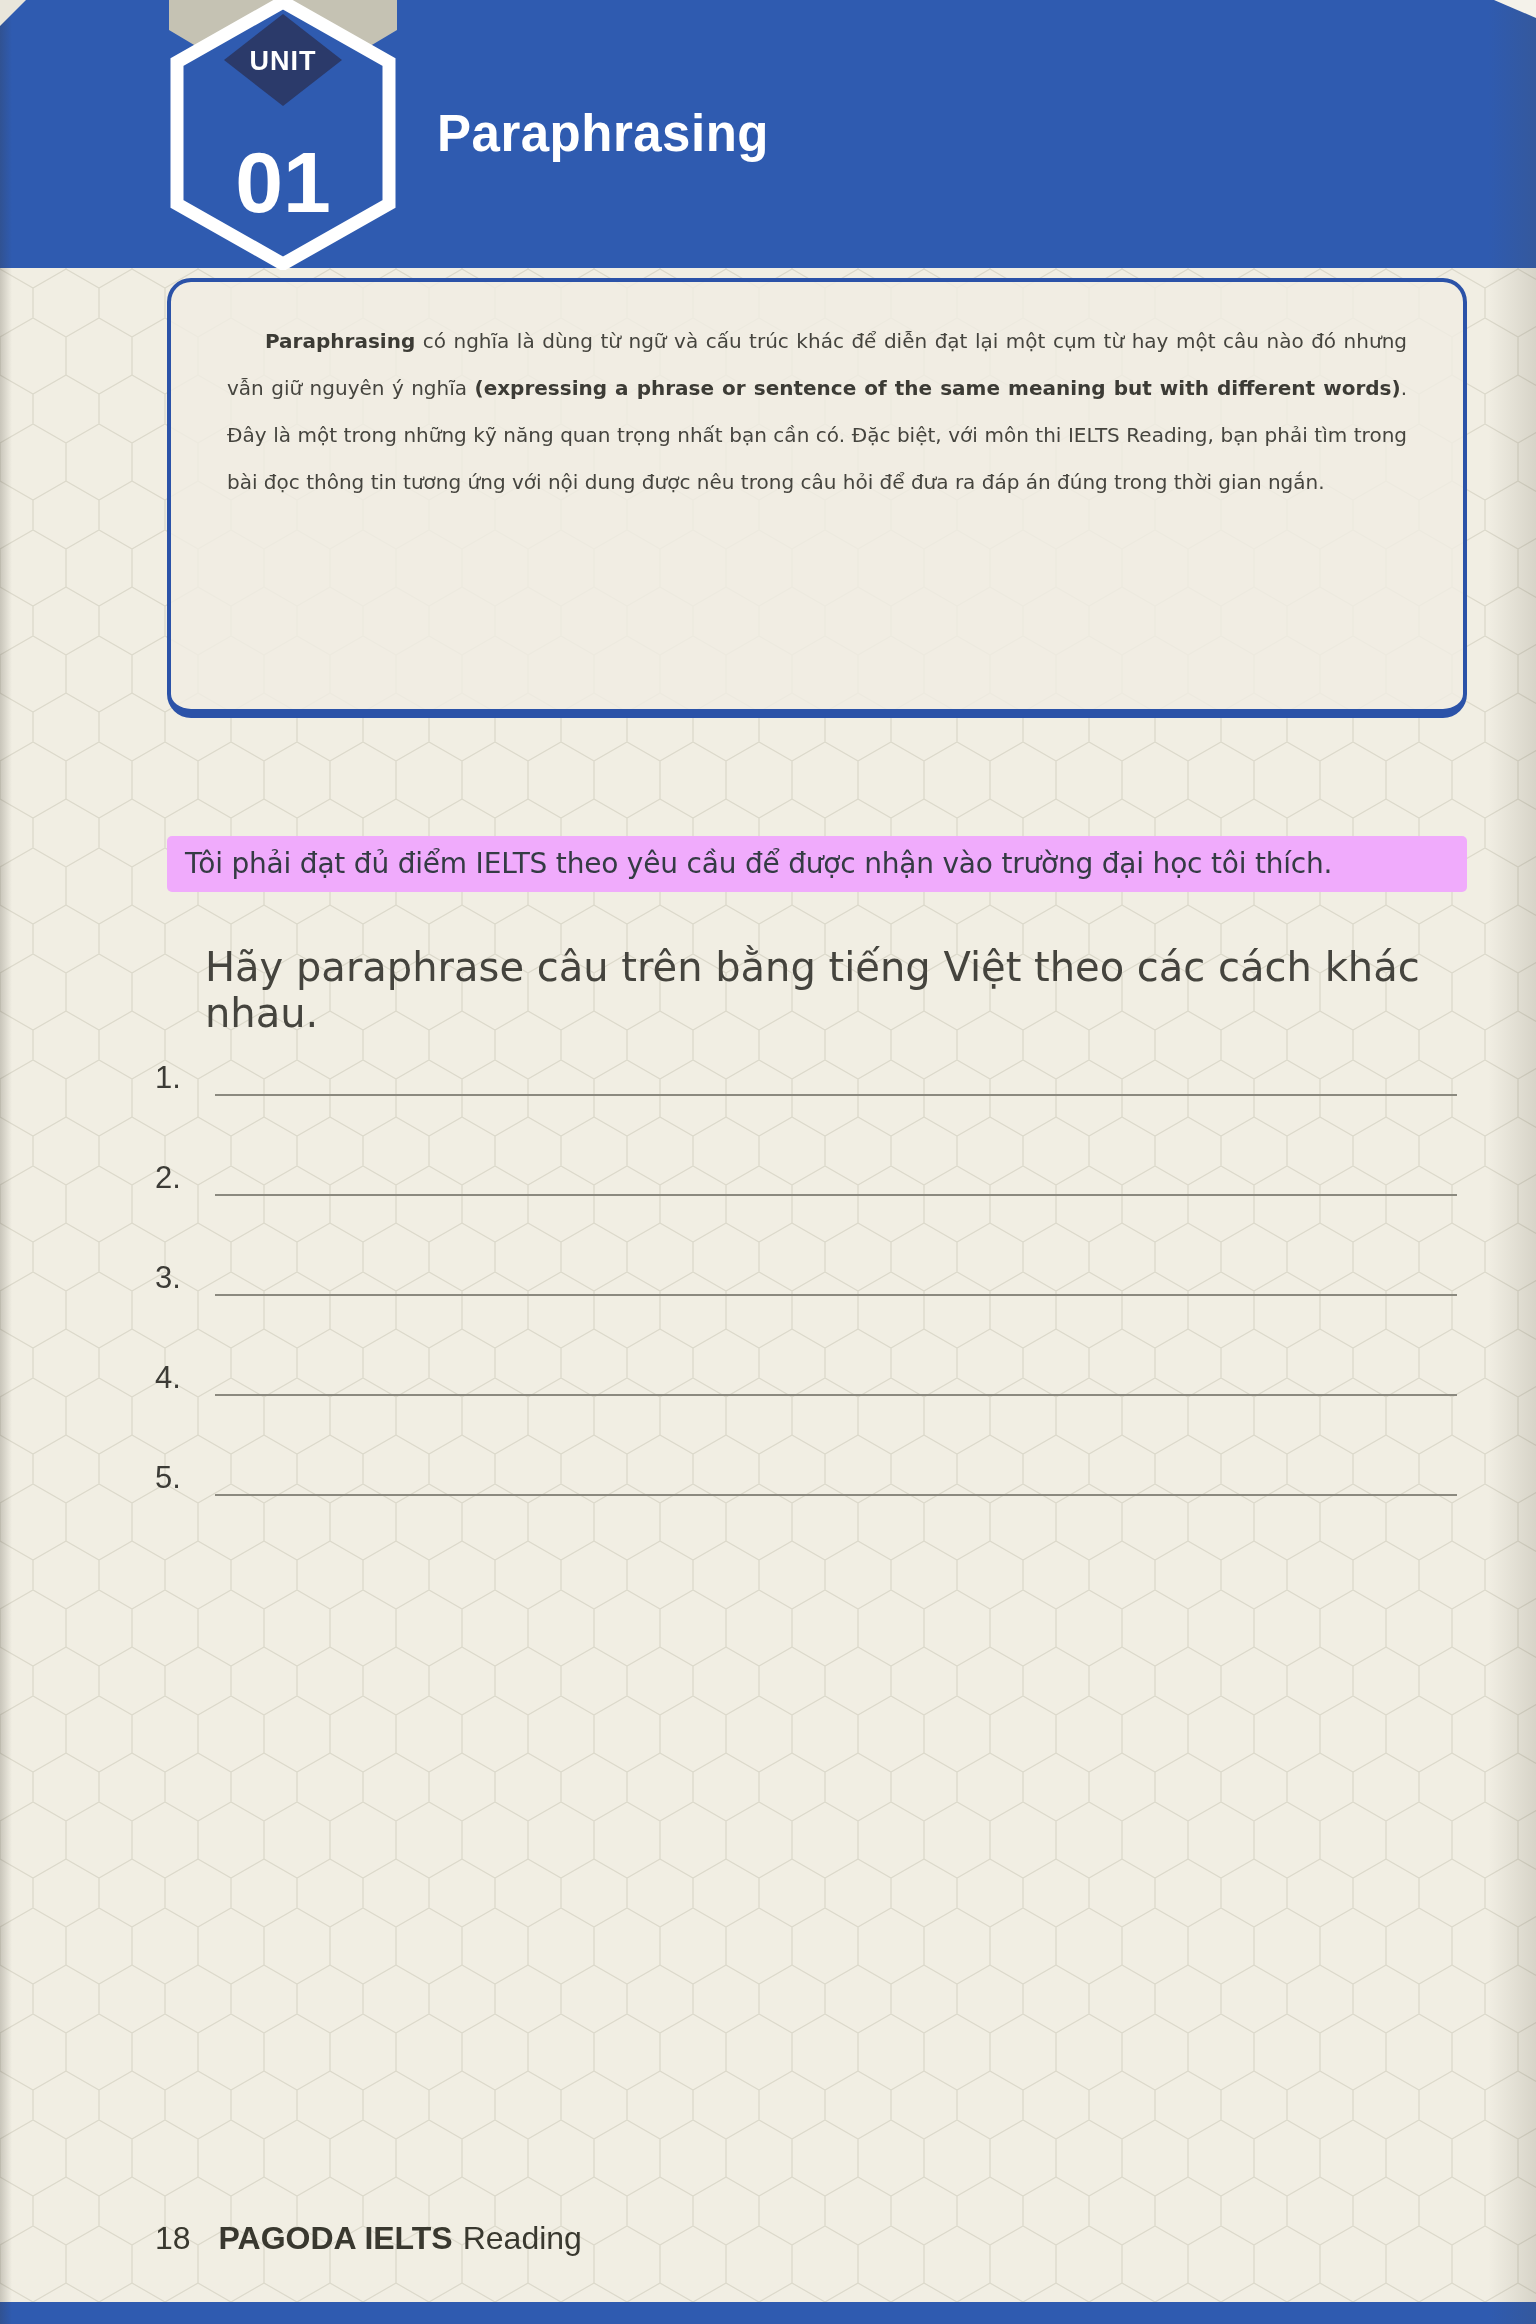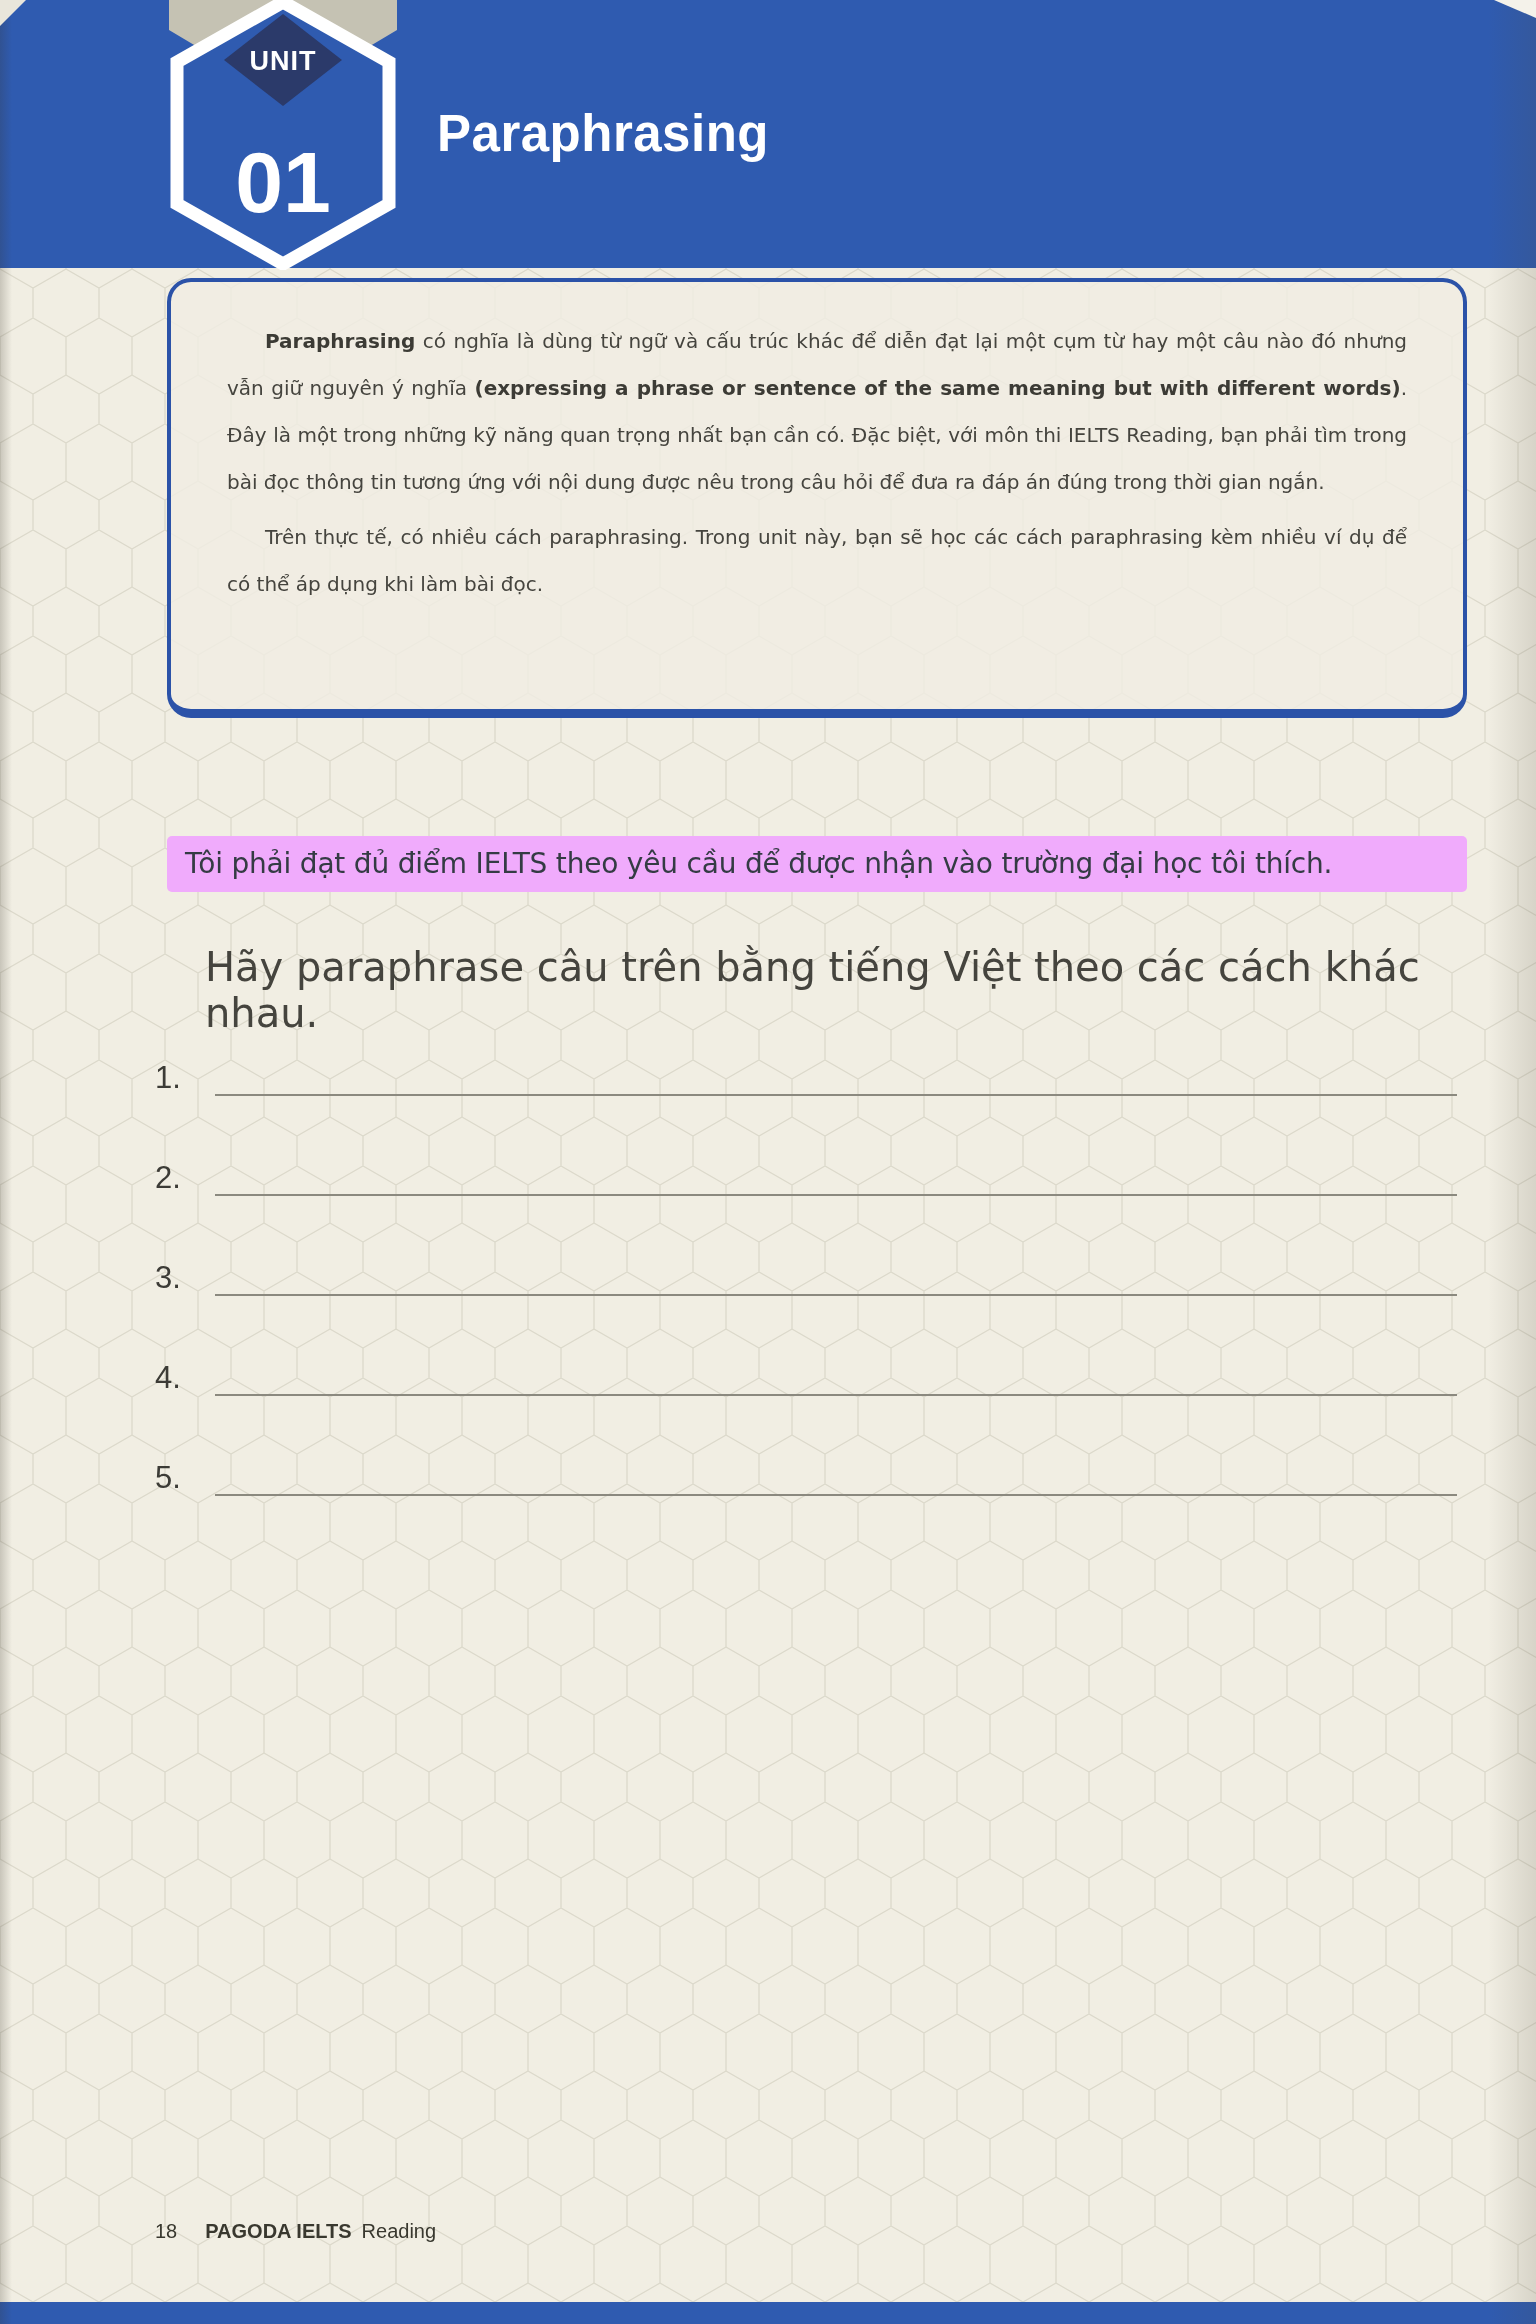--- a/index.html
+++ b/index.html
@@ -48,21 +48,21 @@
   .answers { position:absolute; left:155px; top:1048px; width:1302px; }
   .answer-row { display:flex; align-items:flex-end; height:48px; margin-bottom:52px; }
   .answer-num {
     width:54px; font-size:31px; color:#3c3b36;
     font-family:"Liberation Sans","DejaVu Sans",sans-serif;
   }
   .answer-line { flex:1; height:40px; border-bottom:2px solid #8b897f; margin-left:6px; }
 
   
   .footer {
-    position:absolute; left:155px; top:2220px; font-size:20px; color:#39382f;
+    position:absolute; left:155px; top:2220px; font-size:32px; color:#39382f;
     font-family:"Liberation Sans","DejaVu Sans",sans-serif;
   }
   .footer .brand { font-weight:bold; margin-left:28px; }
   .footer .series { margin-left:10px; }
   .bottom-bar { position:absolute; left:0; top:2302px; width:1536px; height:22px; background:#2f5bb0; }
 
   
   .edge-right {
     position:absolute; right:0; top:0; width:48px; height:100%;
     background:linear-gradient(to right, rgba(0,0,0,0), rgba(80,75,60,0.16));
@@ -105,21 +105,20 @@
       <polygon points="120,2 226,62 226,204 120,264 14,204 14,62" fill="#2f5bb0" stroke="#ffffff" stroke-width="13"></polygon>
       <polygon points="120,14 179,60 120,106 61,60" fill="#2b3a6a"></polygon>
       <text class="unit-label" x="120" y="70" text-anchor="middle">UNIT</text>
       <text class="unit-number" x="120" y="212" text-anchor="middle">01</text>
     </svg>
     <h1 class="page-title">Paraphrasing</h1>
   </header>
 
   <section class="intro-box">
     <p><b>Paraphrasing</b><span> có nghĩa là dùng từ ngữ và cấu trúc khác để diễn đạt lại một cụm từ hay một câu nào đó nhưng vẫn giữ nguyên ý nghĩa </span><b>(expressing a phrase or sentence of the same meaning but with different words)</b><span>. Đây là một trong những kỹ năng quan trọng nhất bạn cần có. Đặc biệt, với môn thi IELTS Reading, bạn phải tìm trong bài đọc thông tin tương ứng với nội dung được nêu trong câu hỏi để đưa ra đáp án đúng trong thời gian ngắn.</span></p>
-    <p>Trên thực tế, có nhiều cách paraphrasing. Trong unit này, bạn sẽ học các cách paraphrasing kèm nhiều ví dụ để có thể áp dụng khi làm bài đọc.</p>
   </section>
 
   <div class="highlight">Tôi phải đạt đủ điểm IELTS theo yêu cầu để được nhận vào trường đại học tôi thích.</div>
 
   <p class="instruction">Hãy paraphrase câu trên bằng tiếng Việt theo các cách khác nhau.</p>
 
   <div class="answers">
     <div class="answer-row">
       <span class="answer-num">1.</span>
       <div class="answer-line"></div>

